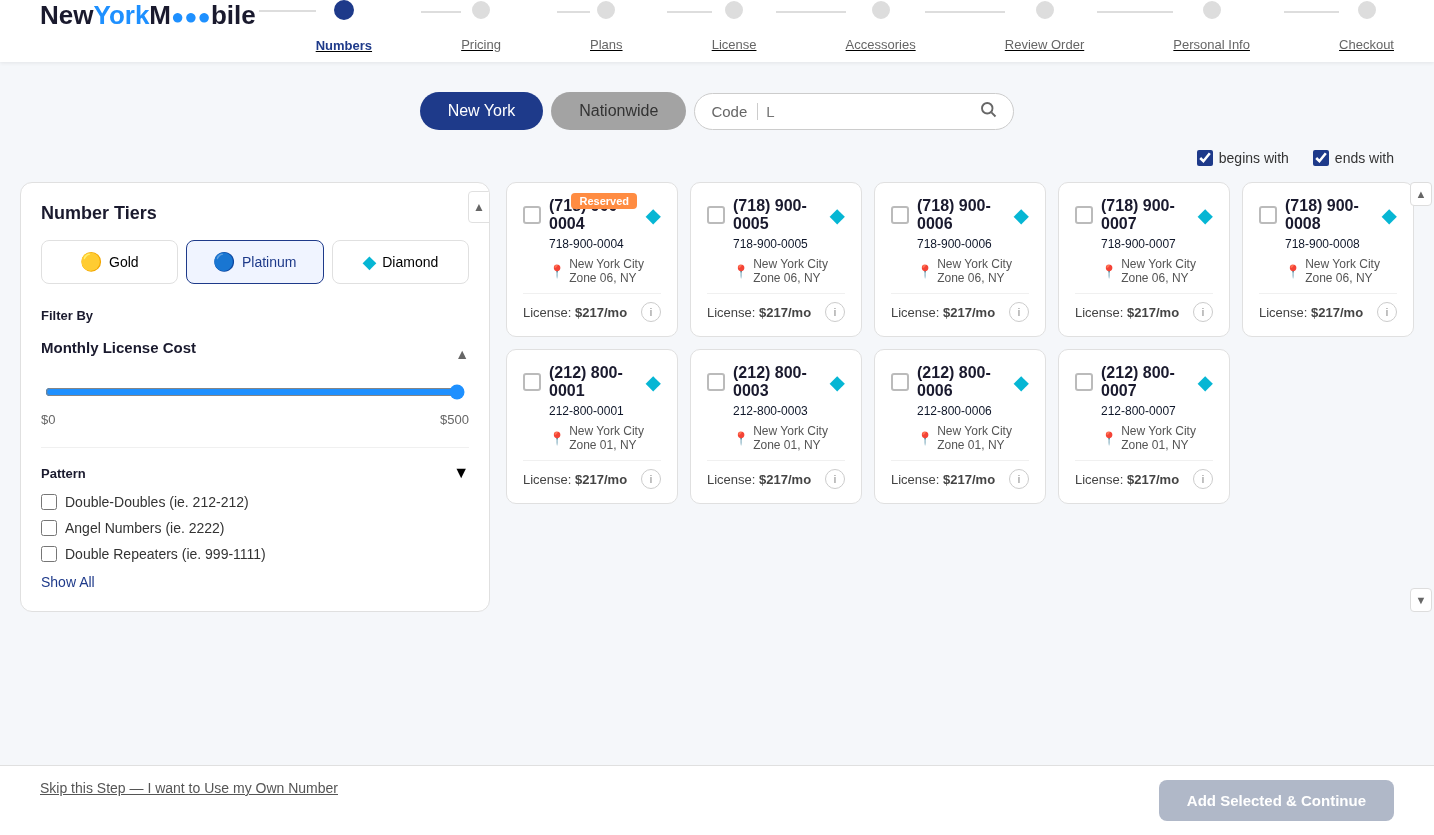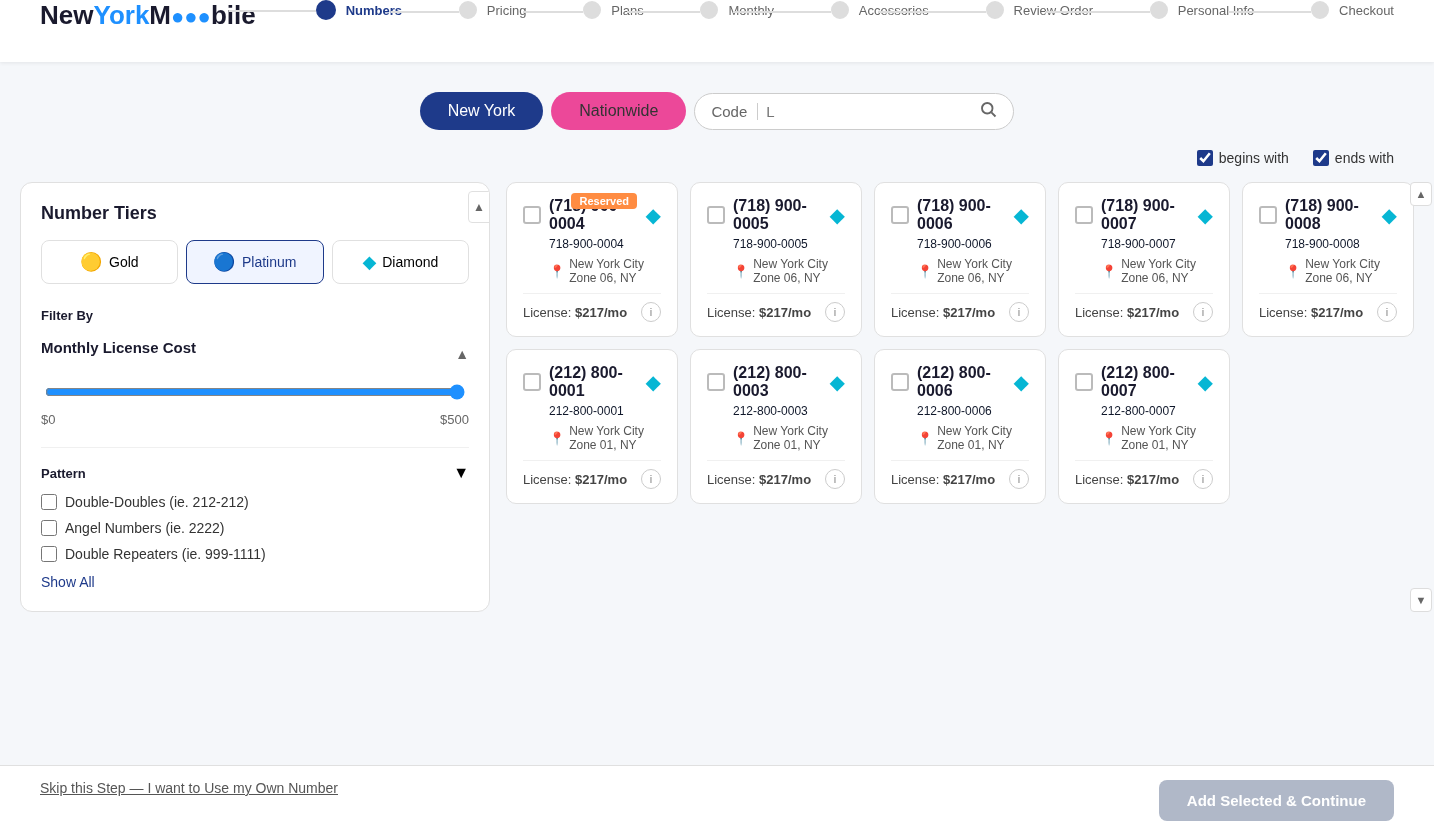--- a/index.html
+++ b/index.html
@@ -24,24 +24,26 @@
     .logo span.blue { color: #1e90ff; }
 
     .nav-steps {
       display: flex;
       align-items: center;
       flex: 1;
       justify-content: space-between;
     }
     .nav-step {
       display: flex;
-      align-items: center;
-      gap: 10px;
+      flex-direction: column;
+      align-items: center;
+      gap: 18px;
       cursor: pointer;
       position: relative;
+      text-decoration: underline;
     }
     .nav-step::before {
       content: '';
       position: absolute;
       top: 10px;
       left: -100%;
       width: 100%;
       height: 2px;
       background: #ddd;
     }
@@ -82,21 +84,21 @@
       border: none;
       cursor: pointer;
       font-size: 16px;
       font-weight: 500;
     }
     .tab-btn.active {
       background: #1e3a8a;
       color: white;
     }
     .tab-btn.inactive {
-      background: #ec4899;
+      background: #a3a3a3;
       color: #333;
     }
     .search-area {
       display: flex;
       align-items: center;
       border: 1.5px solid #ccc;
       border-radius: 30px;
       padding: 6px 16px;
       background: white;
       gap: 8px;
@@ -432,21 +434,21 @@
     <div class="nav-step">
       <div class="step-dot"></div>
       <span class="step-label">Pricing</span>
     </div>
     <div class="nav-step">
       <div class="step-dot"></div>
       <span class="step-label">Plans</span>
     </div>
     <div class="nav-step">
       <div class="step-dot"></div>
-      <span class="step-label">Monthly</span>
+      <span class="step-label">License</span>
     </div>
     <div class="nav-step">
       <div class="step-dot"></div>
       <span class="step-label">Accessories</span>
     </div>
     <div class="nav-step">
       <div class="step-dot"></div>
       <span class="step-label">Review Order</span>
     </div>
     <div class="nav-step">

